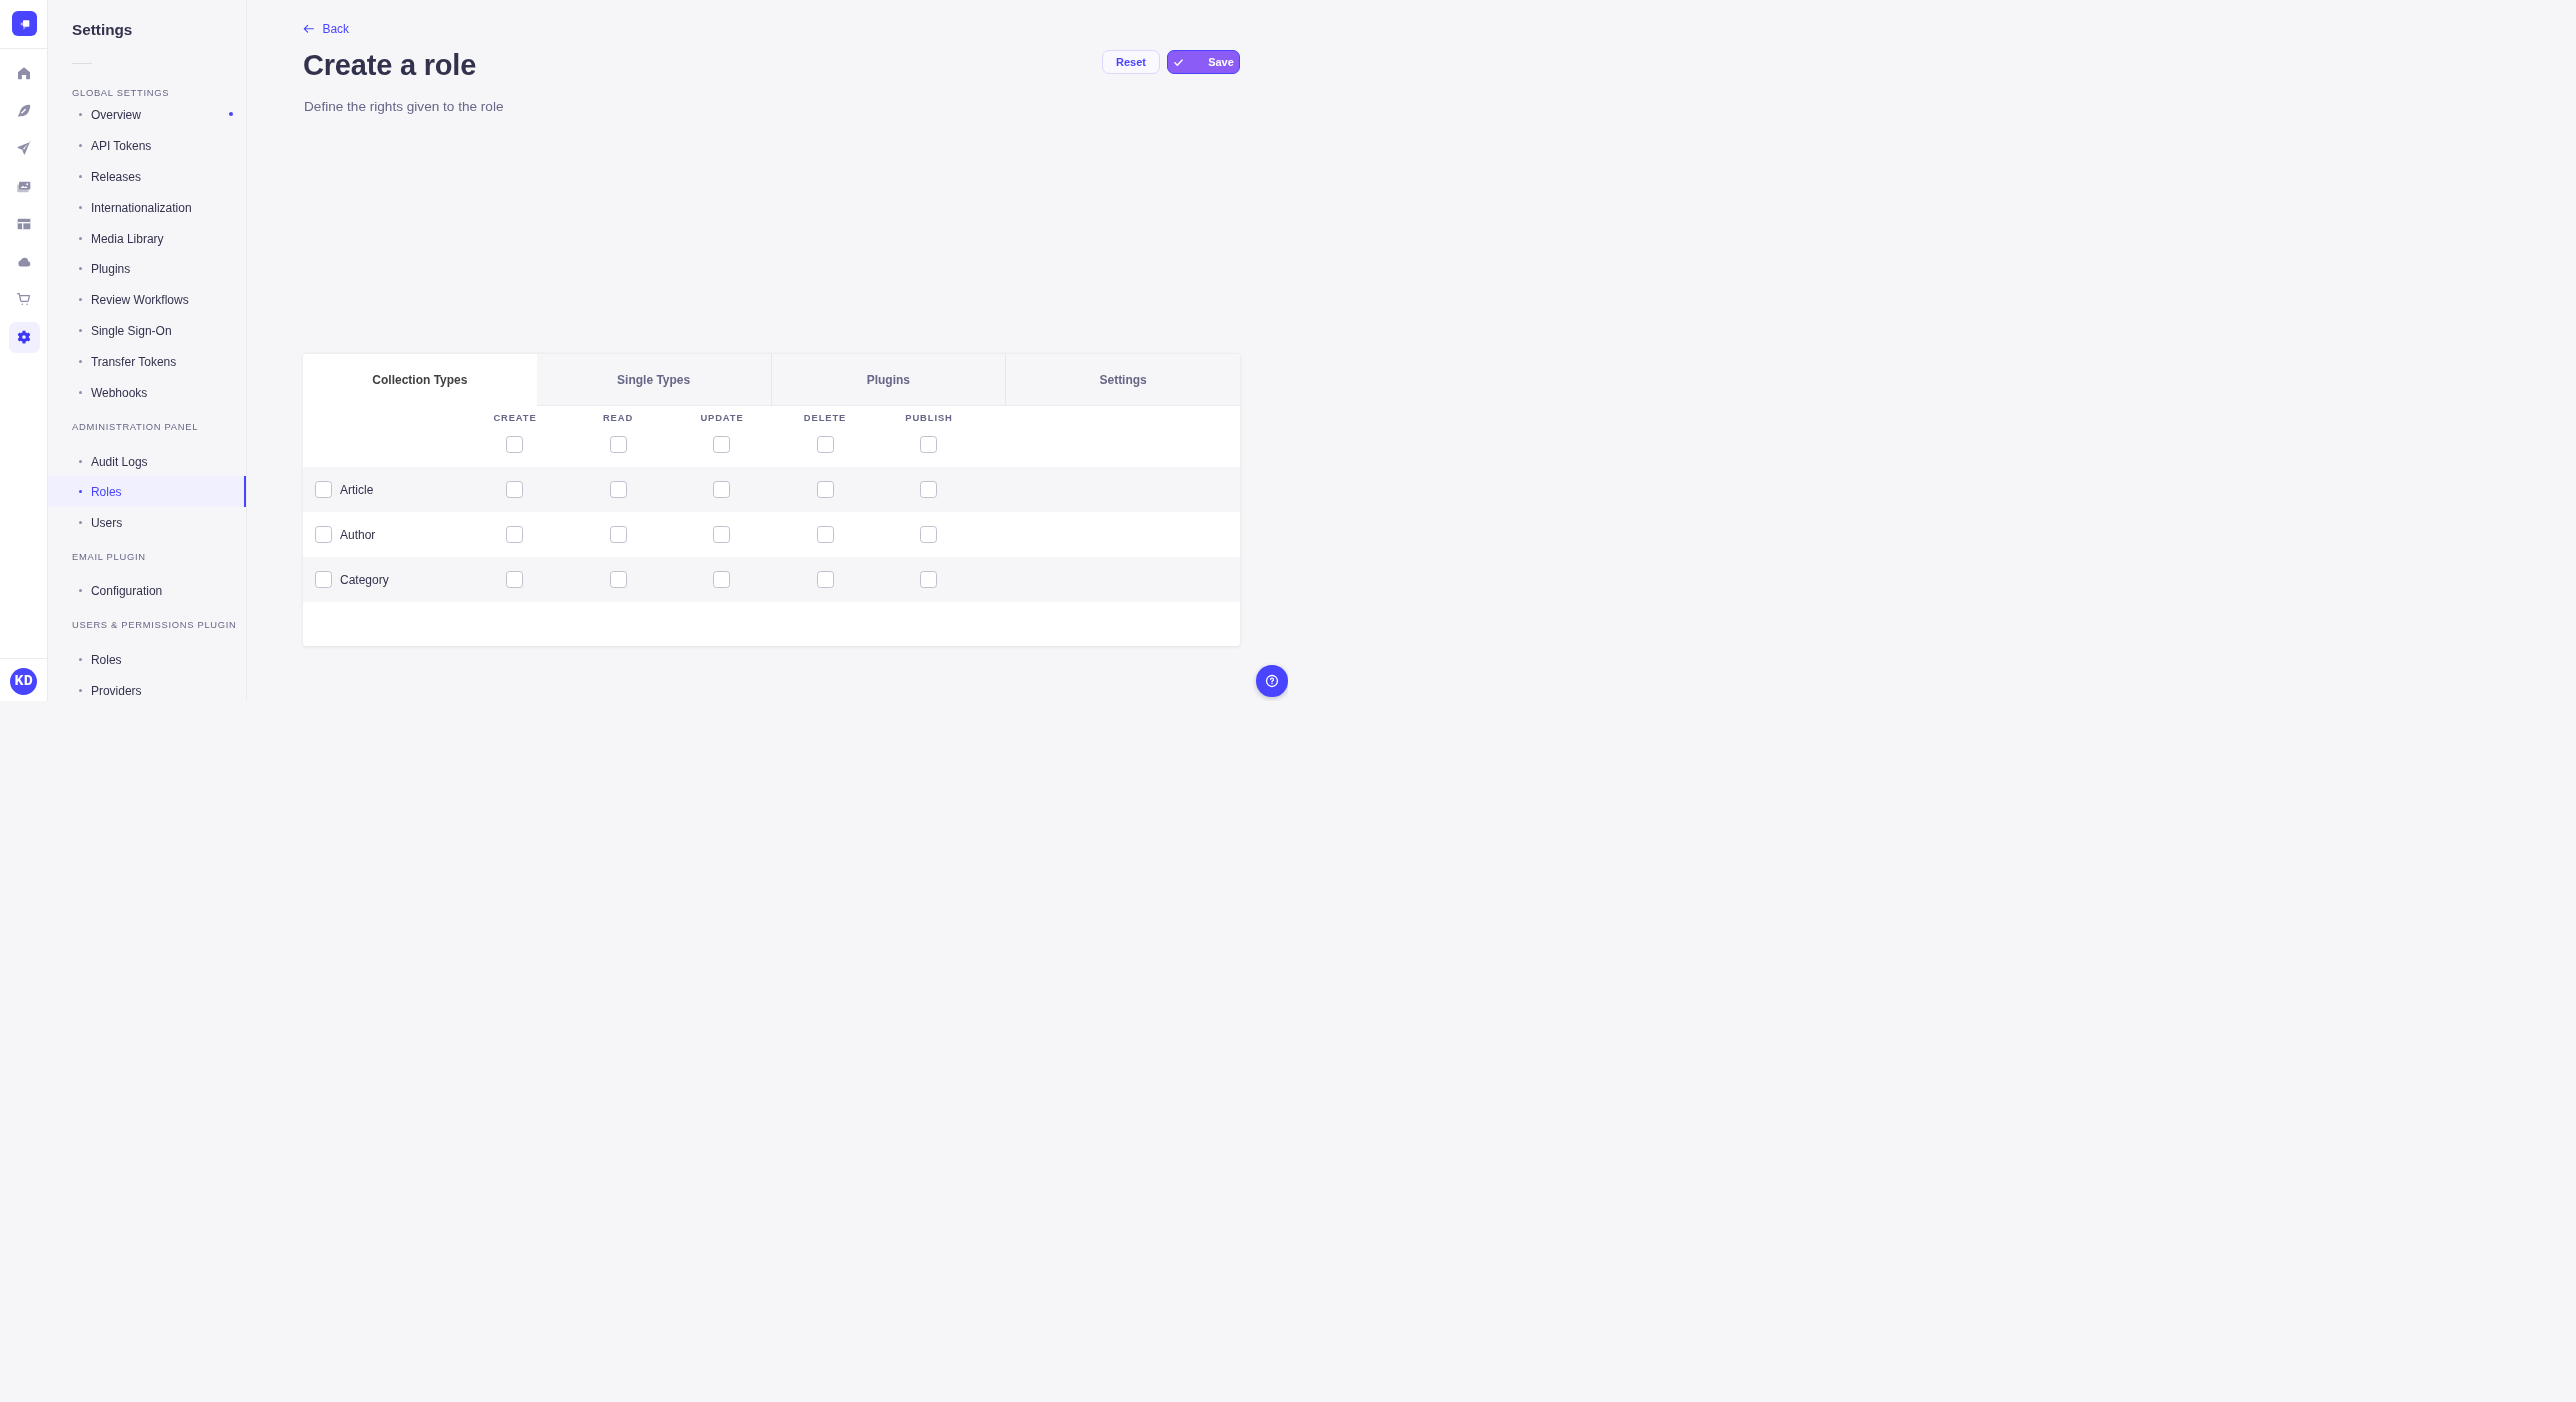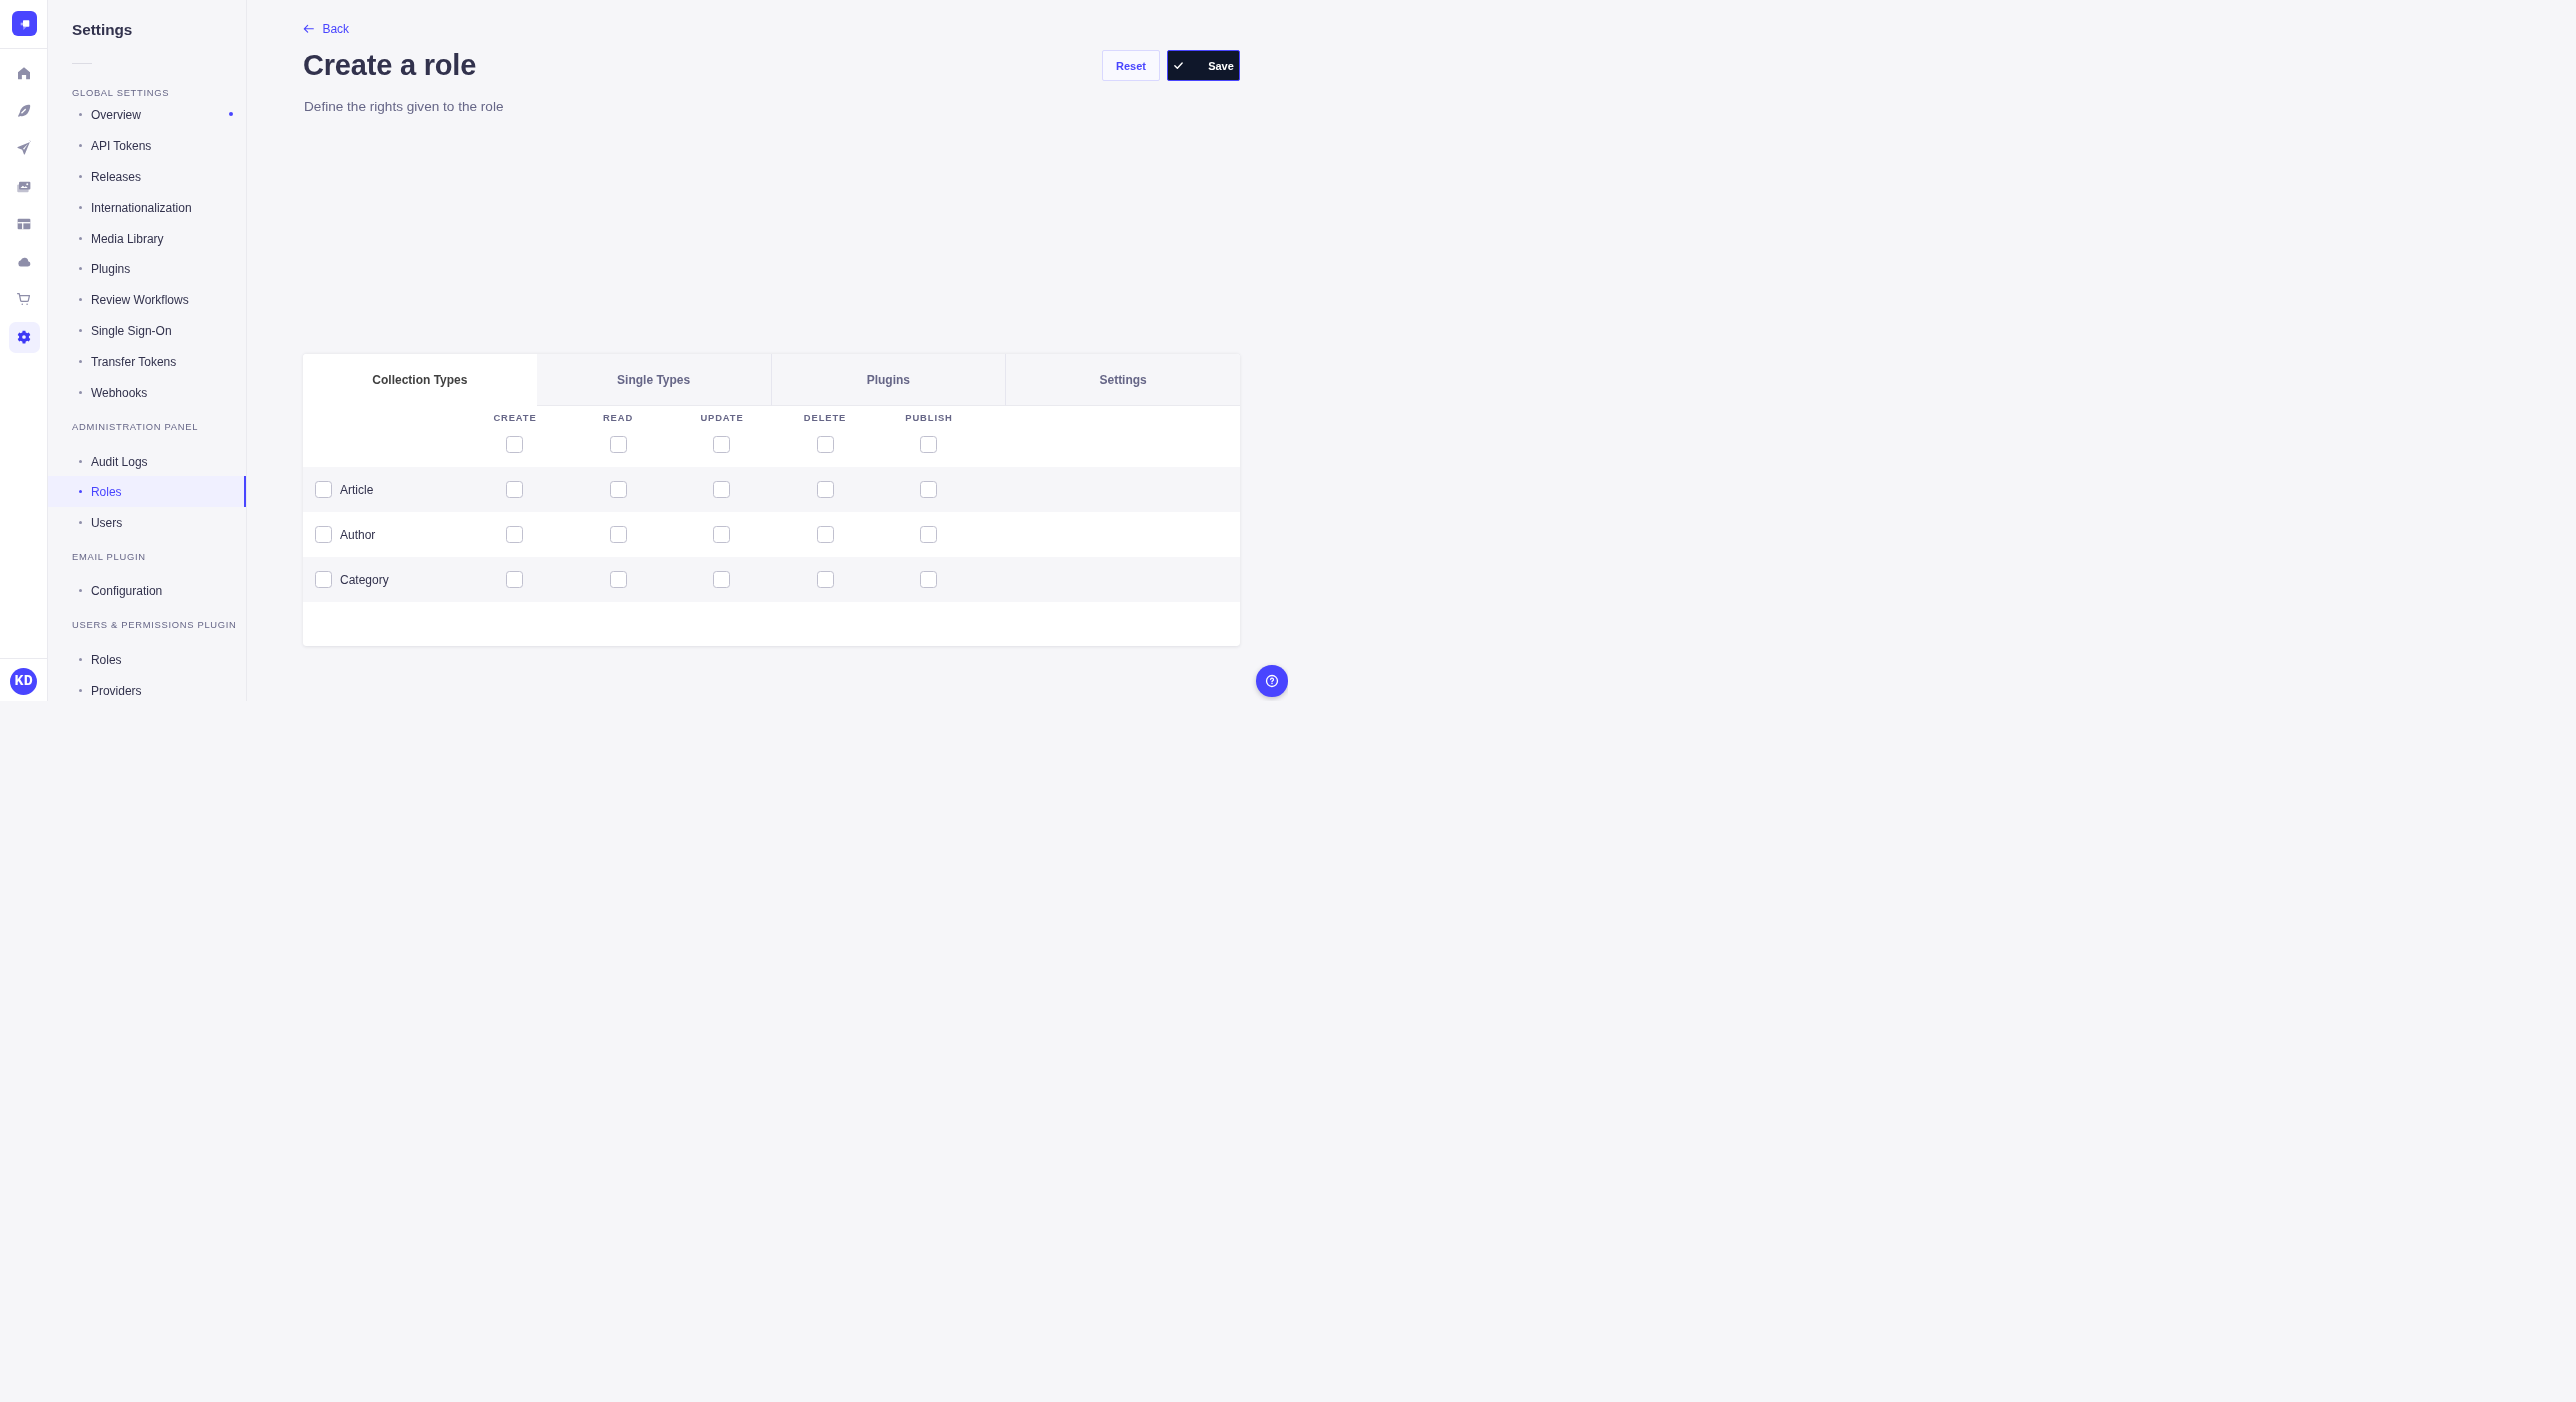--- a/index.html
+++ b/index.html
@@ -27,23 +27,23 @@
   .sb-item.active .bullet { background:#4945ff; }
   .sb-item.active .lbl { color:#4945ff; font-weight:500; }
   .notif-dot { position:absolute; width:4.3px; height:4.3px; border-radius:50%; background:#4945ff; left:181px; top:112px; }
 
   
   .main { position:absolute; left:247px; top:0; right:0; bottom:0; background:#f6f6f9; }
   .back-link { position:absolute; left:55px; top:22px; display:flex; align-items:center; gap:6.8px; color:#4945ff; font-size:12px; cursor:pointer; }
   .page-title { position:absolute; left:56px; top:49px; font-size:29px; font-weight:700; color:#32324d; letter-spacing:-0.2px; }
   .page-subtitle { position:absolute; left:57px; top:87px; font-size:13.6px; color:#666687;margin-top:12px; }
 
-  .btn { position:absolute; top:50px; height:31px; border-radius:2px; font-size:11px; font-weight:600; display:flex; align-items:center; justify-content:center; cursor:pointer; }
+  .btn { position:absolute; top:50px; height:24px; border-radius:7px; font-size:11px; font-weight:600; display:flex; align-items:center; justify-content:center; cursor:pointer; }
   .btn-reset { left:855px; width:58px; background:#f9f9ff; border:0.9px solid #d9d8ff; color:#4945ff; }
-  .btn-save { left:920px; width:73px; background:#0f172a; border:0.9px solid #4945ff; color:#fff; gap:24px; }
+  .btn-save { left:920px; width:73px; background:#8b5cf6; border:0.9px solid #4945ff; color:#fff; gap:24px; }
 
   .card { position:absolute; left:56px; width:937px; background:#fff; border-radius:3.4px; box-shadow:0 0.9px 3.4px rgba(33,33,52,.1); }
 
   
   .card-details { top:135px; height:194px; }
   .details-title { position:absolute; left:20.4px; top:22px; font-size:13.6px; font-weight:700; color:#32324d; }
   .details-subtitle { position:absolute; left:20.4px; top:39px; font-size:11px; color:#666687; }
   .users-badge { position:absolute; left:794px; top:22px; width:123px; height:28px; background:#f0f0ff; border:0.9px solid #d9d8ff; border-radius:3.4px; color:#4945ff; font-size:10.2px; font-weight:700; display:flex; align-items:center; justify-content:center; cursor:pointer; }
   .field-label { position:absolute; top:69px; font-size:11px; font-weight:700; color:#32324d; }
   .req-star { color:#d02b20; margin-left:1.7px; }

